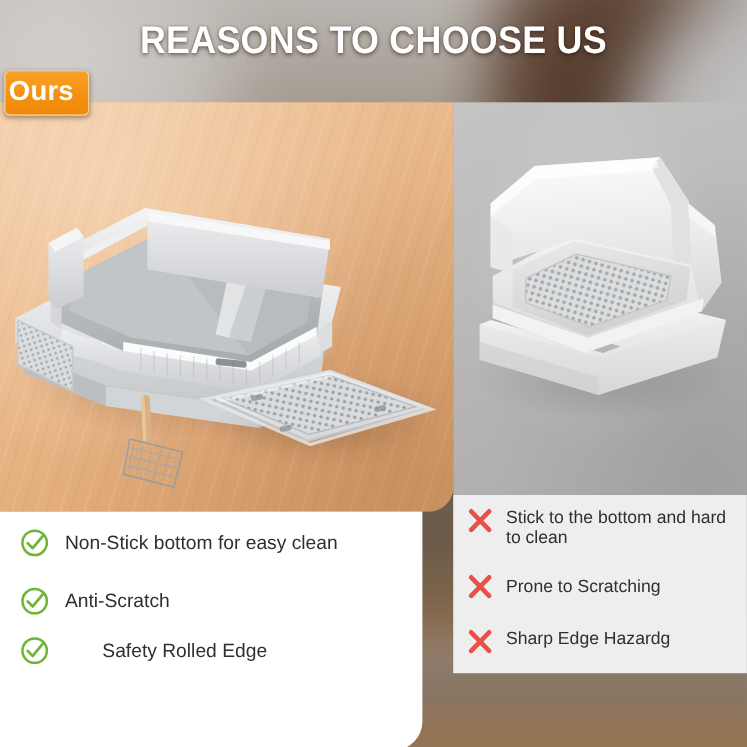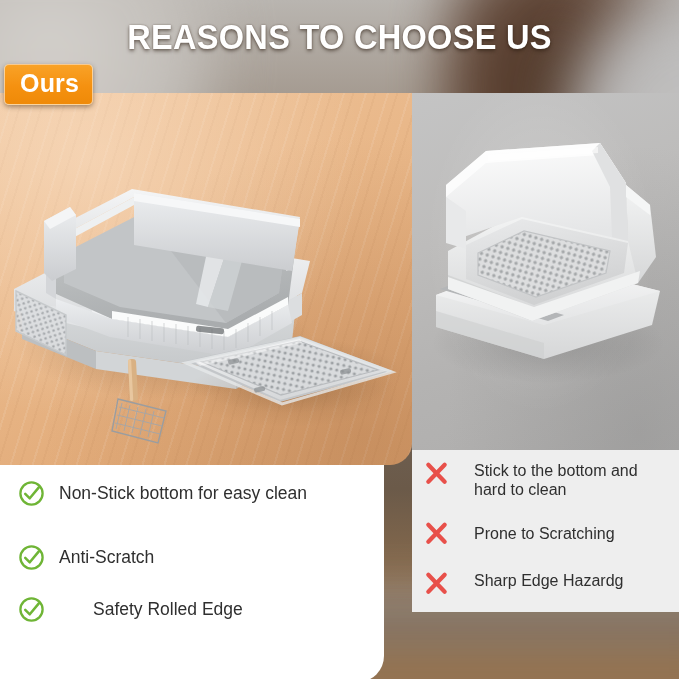--- a/index.html
+++ b/index.html
@@ -126,22 +126,22 @@
   }
   .ours-list .row {
     position: absolute;
     left: 18px;
     display: flex;
     align-items: center;
     gap: 14px;
     width: 352px;
   }
   .ours-list .row:nth-child(1) { top: 15px; }
-  .ours-list .row:nth-child(2) { top: 79px; }
-  .ours-list .row:nth-child(3) { top: 131px; gap: 48px; }
+  .ours-list .row:nth-child(2) { top: 68px; }
+  .ours-list .row:nth-child(3) { top: 113px; gap: 48px; }
   .ours-list .row-text {
     font-size: 17.5px;
     color: #2f2f2f;
     line-height: 1.18;
     font-weight: 400;
   }
 
   .check-icon { width: 27px; height: 27px; flex: 0 0 27px; display: block; }
 
   
@@ -162,21 +162,21 @@
   .others-list {
     position: absolute;
     left: 412px; top: 450px; width: 267px; height: 162px;
     background: #eeeeee;
   }
   .others-list .row {
     position: absolute;
     left: 12px;
     display: flex;
     align-items: flex-start;
-    gap: 25px;
+    gap: 11px;
     width: 250px;
   }
   .others-list .row:nth-child(1) { top: 10px; }
   .others-list .row:nth-child(2) { top: 70px; align-items: center; }
   .others-list .row:nth-child(3) { top: 120px; }
   .others-list .row-text {
     font-size: 16px;
     color: #2f2f2f;
     line-height: 1.2;
     padding-top: 1px;
@@ -184,21 +184,21 @@
   .x-icon { width: 25px; height: 25px; flex: 0 0 25px; display: block; margin-top: 1px; }
 
   
   .badge {
     position: absolute;
     background: linear-gradient(180deg, #f9a227 0%, #f59110 55%, #ef8a08 100%);
     color: #ffffff;
     font-weight: 700;
     font-size: 25px;
     line-height: 1;
-    padding: 6px 13px 8px 15px;
+    padding: 6px 13px 8px 3px;
     border-radius: 5px;
     border: 1.5px solid rgba(255,255,255,.55);
     box-shadow: 0 2px 5px rgba(60,35,10,.45);
     letter-spacing: .2px;
     white-space: nowrap;
   }
   .badge-ours { left: 4px; top: 64px; }
   .badge-others { left: 409px; top: 70px; }
 
   

